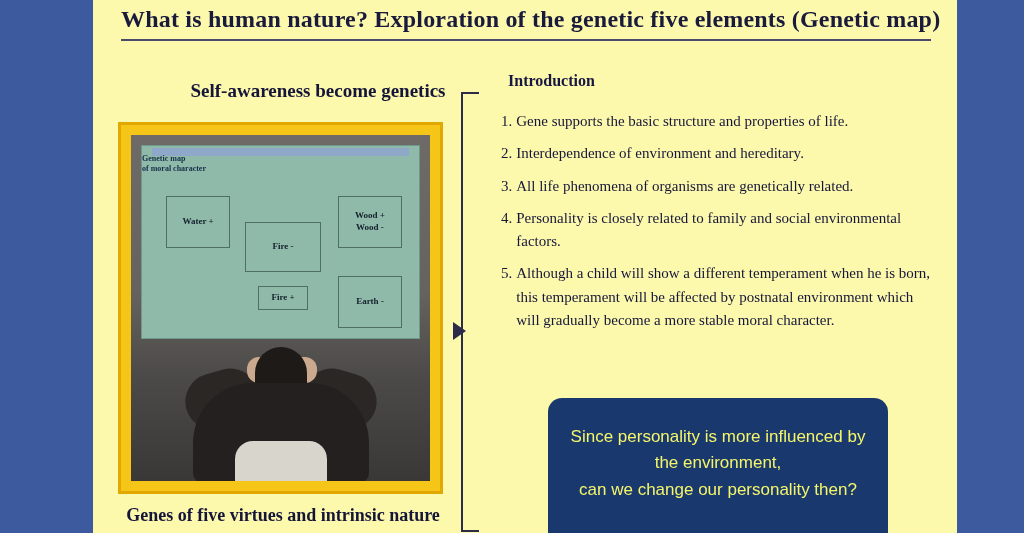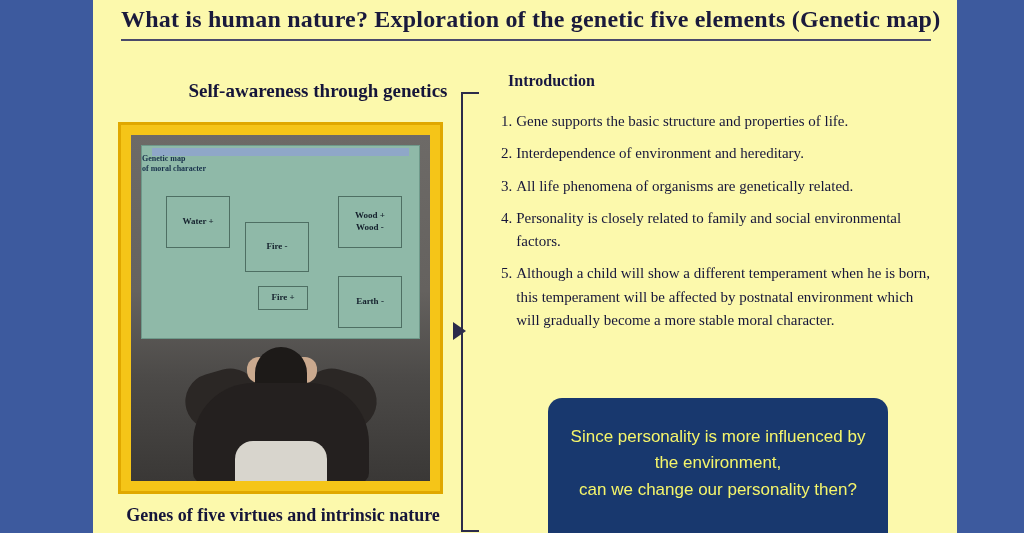--- a/index.html
+++ b/index.html
@@ -112,21 +112,21 @@
     font-weight: bold;
     display: flex;
     align-items: center;
     justify-content: center;
     text-align: center;
     line-height: 1.3;
     box-sizing: border-box;
   }
   #cell-water { left: 24px;  top: 50px;  width: 64px; height: 52px; }
   #cell-wood  { left: 196px; top: 50px;  width: 64px; height: 52px; }
-  #cell-fire1 { left: 103px; top: 76px;  width: 64px; height: 50px; }
+  #cell-fire1 { left: 103px; top: 76px;  width: 76px; height: 50px; }
   #cell-fire2 { left: 116px; top: 140px; width: 50px; height: 24px; }
   #cell-metal { left: 24px;  top: 130px; width: 64px; height: 52px; }
   #cell-earth { left: 196px; top: 130px; width: 64px; height: 52px; }
 
   
   #person-head {
     position: absolute;
     left: 50%;
     margin-left: -26px;
     top: 212px;
@@ -276,21 +276,21 @@
 </head>
 <body>
 
 <div id="slide">
 
   <div id="title-bar">
     <div id="title-text">What is human nature? Exploration of the genetic five elements (Genetic map)</div>
     <div id="title-rule"></div>
   </div>
 
-  <div id="left-heading">Self-awareness through genetics</div>
+  <div id="left-heading">Self-awareness become genetics</div>
 
   <div id="photo-frame">
     <div id="photo-inner">
 
       <div id="board">
         <div id="board-strip"></div>
         <div id="board-title">
           <div>Genetic map</div>
           <div>of moral character</div>
         </div>

